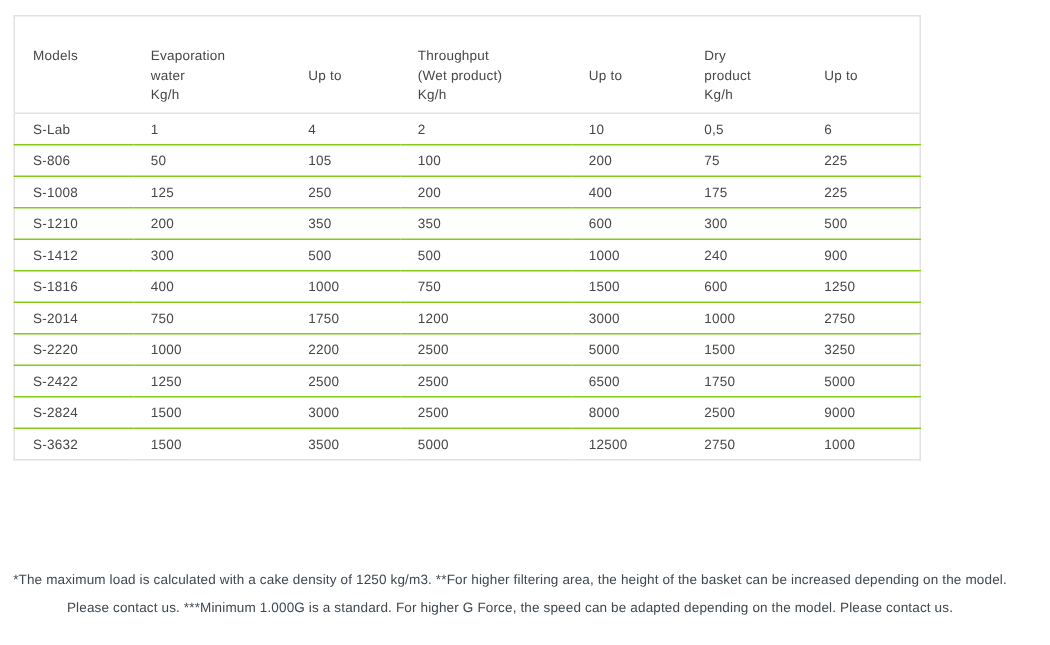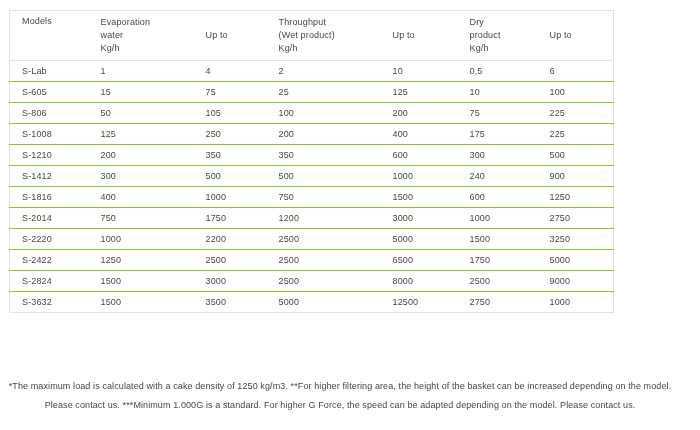--- a/index.html
+++ b/index.html
@@ -39,21 +39,21 @@
     padding-right: 4px;
     letter-spacing: 0.15px;
   }
   table.spec-table thead tr {
     border-bottom: 1px solid #e2e2e2;
   }
   table.spec-table th {
     height: 50px;
     line-height: 13px;
     vertical-align: middle;
-    padding-top: 4px;
+    padding-top: 20px;
     padding-bottom: 5px;
   }
   table.spec-table th.va-top {
     vertical-align: top;
   }
   table.spec-table tbody tr {
     border-bottom: 1px solid #84cc16;
   }
   table.spec-table tbody tr:last-child {
     border-bottom: none;
@@ -106,29 +106,20 @@
           <tr>
             <td>S-Lab</td>
             <td>1</td>
             <td>4</td>
             <td>2</td>
             <td>10</td>
             <td>0,5</td>
             <td>6</td>
           </tr>
           <tr>
-            <td>S-605</td>
-            <td>15</td>
-            <td>75</td>
-            <td>25</td>
-            <td>125</td>
-            <td>10</td>
-            <td>100</td>
-          </tr>
-          <tr>
             <td>S-806</td>
             <td>50</td>
             <td>105</td>
             <td>100</td>
             <td>200</td>
             <td>75</td>
             <td>225</td>
           </tr>
           <tr>
             <td>S-1008</td>

